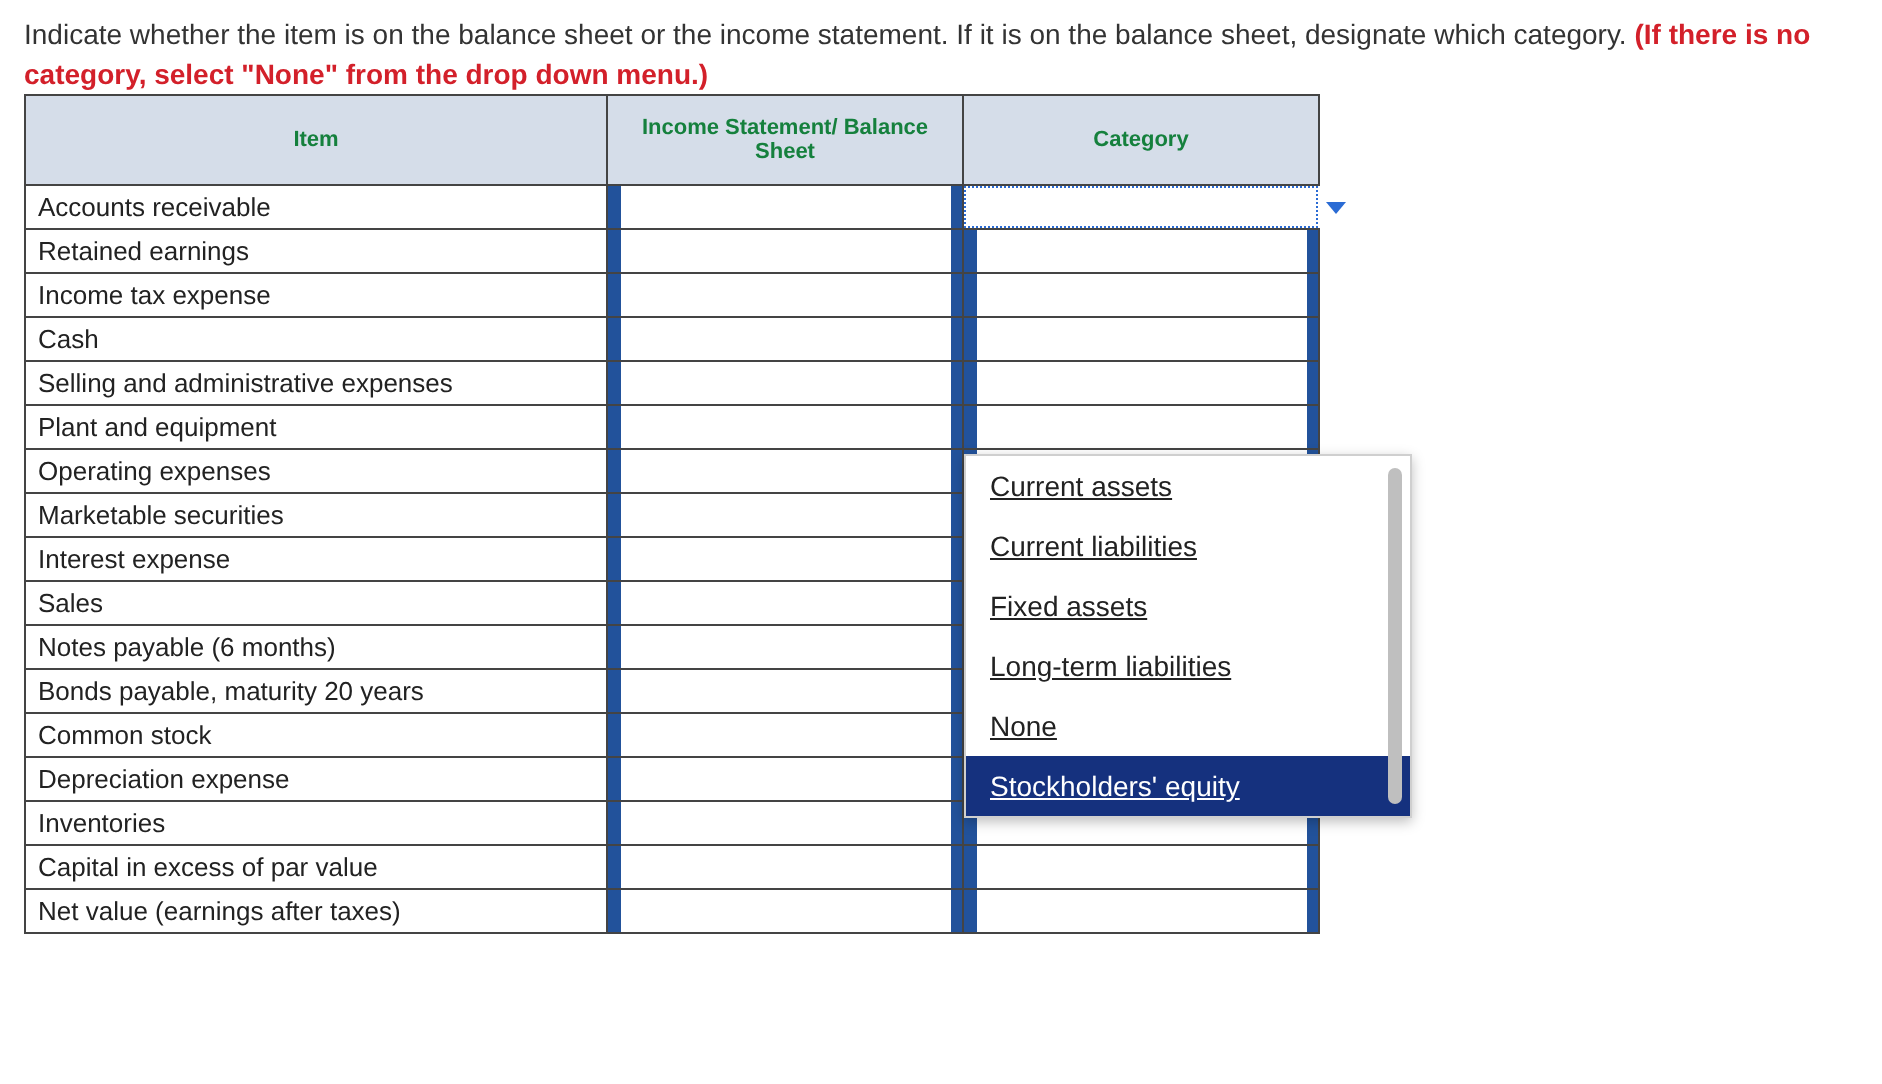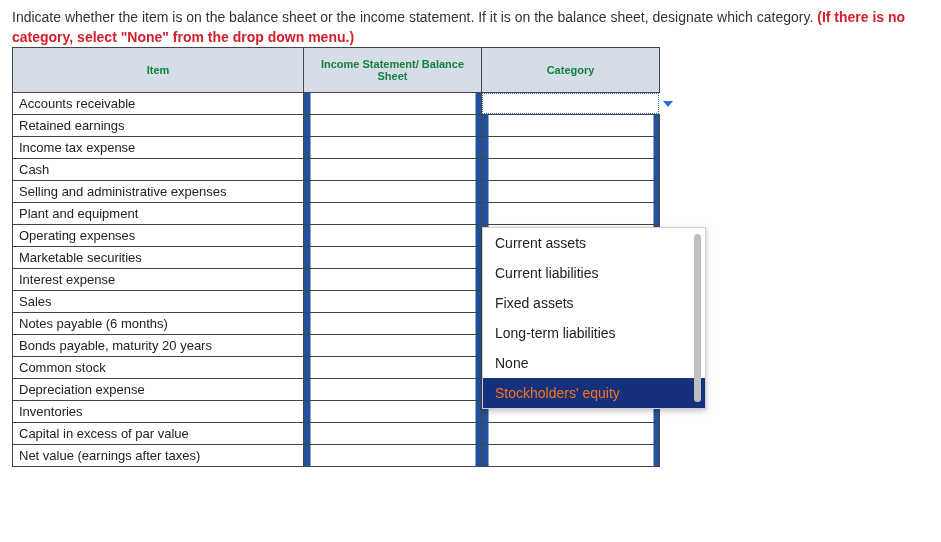--- a/index.html
+++ b/index.html
@@ -77,24 +77,25 @@
     background: #fff;
     border: 1px solid #cfcfcf;
     box-shadow: 0 2px 6px rgba(0,0,0,.25);
     z-index: 50;
     font-size: 14px;
   }
   .dropdown .opt {
     padding: 7px 12px;
     color: #222;
     cursor: default;
+    text-decoration: underline;
   }
   .dropdown .opt.highlight {
     background: #15317e;
-    color: #f97316;
+    color: #ffffff;
   }
   .dropdown .scrollbar {
     position: absolute;
     top: 6px; bottom: 6px; right: 4px;
     width: 7px;
     background: #bfbfbf;
     border-radius: 4px;
   }
 
   .table-wrap { position: relative; display: inline-block; }

